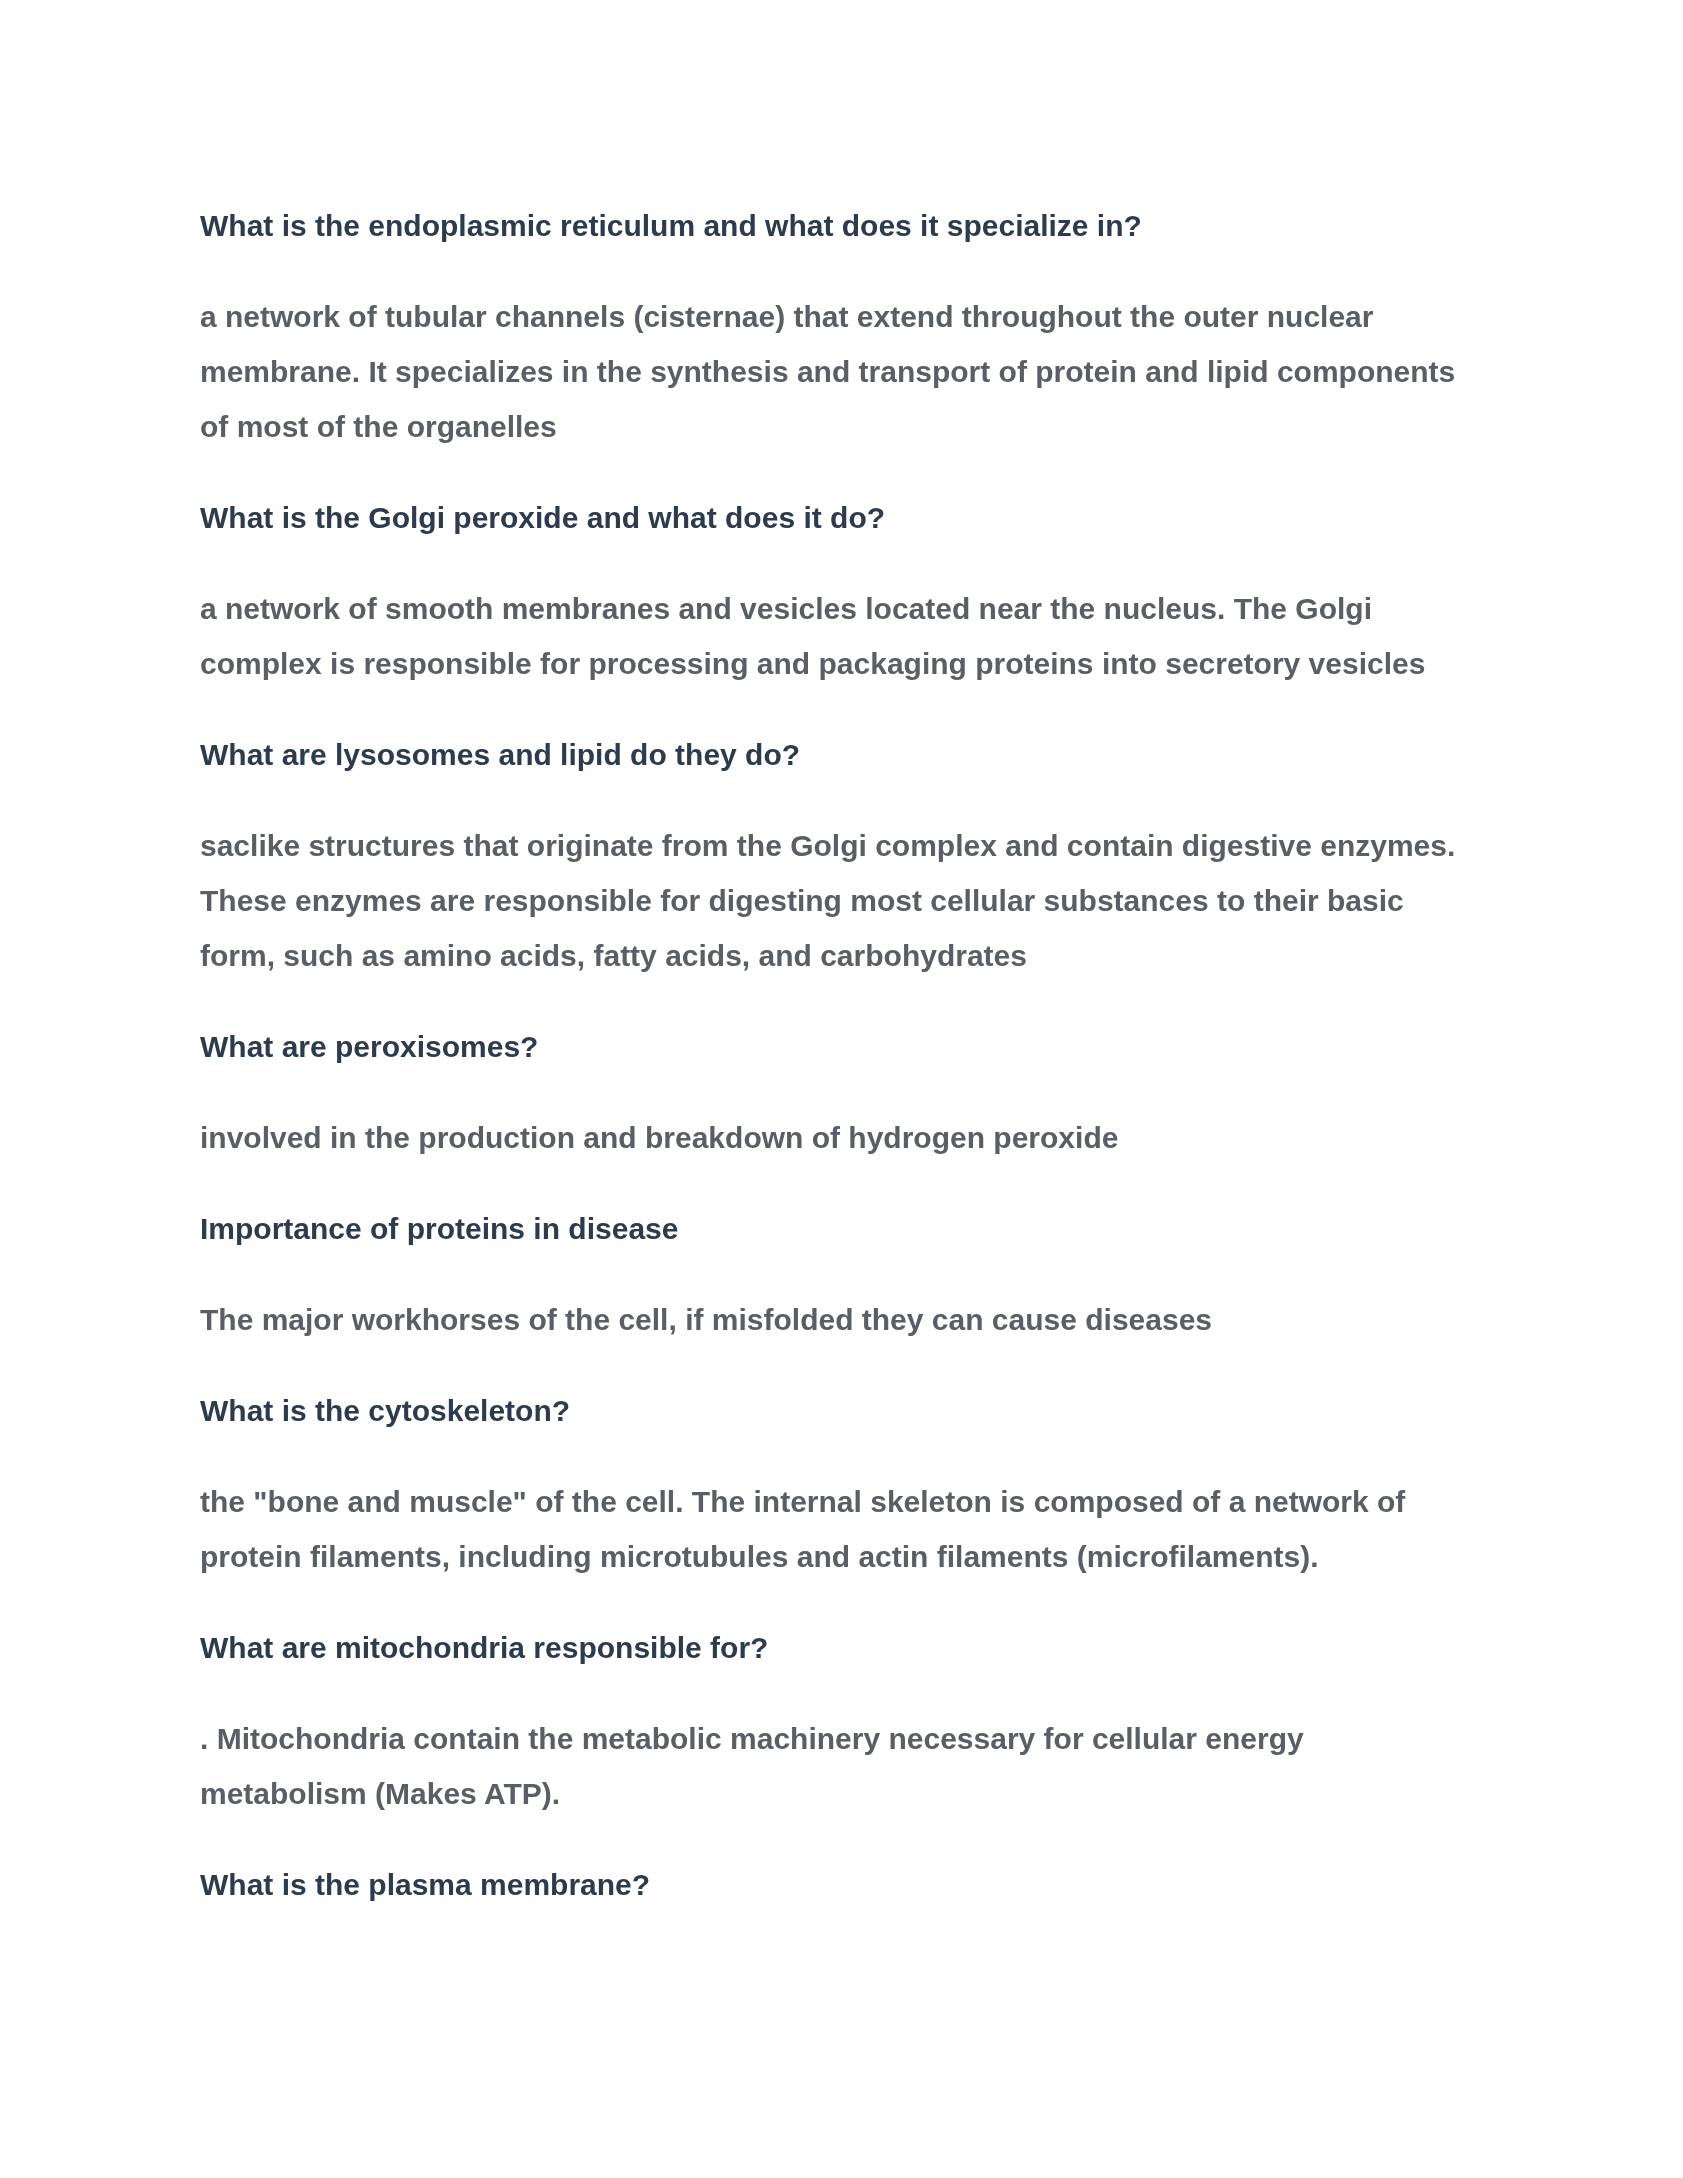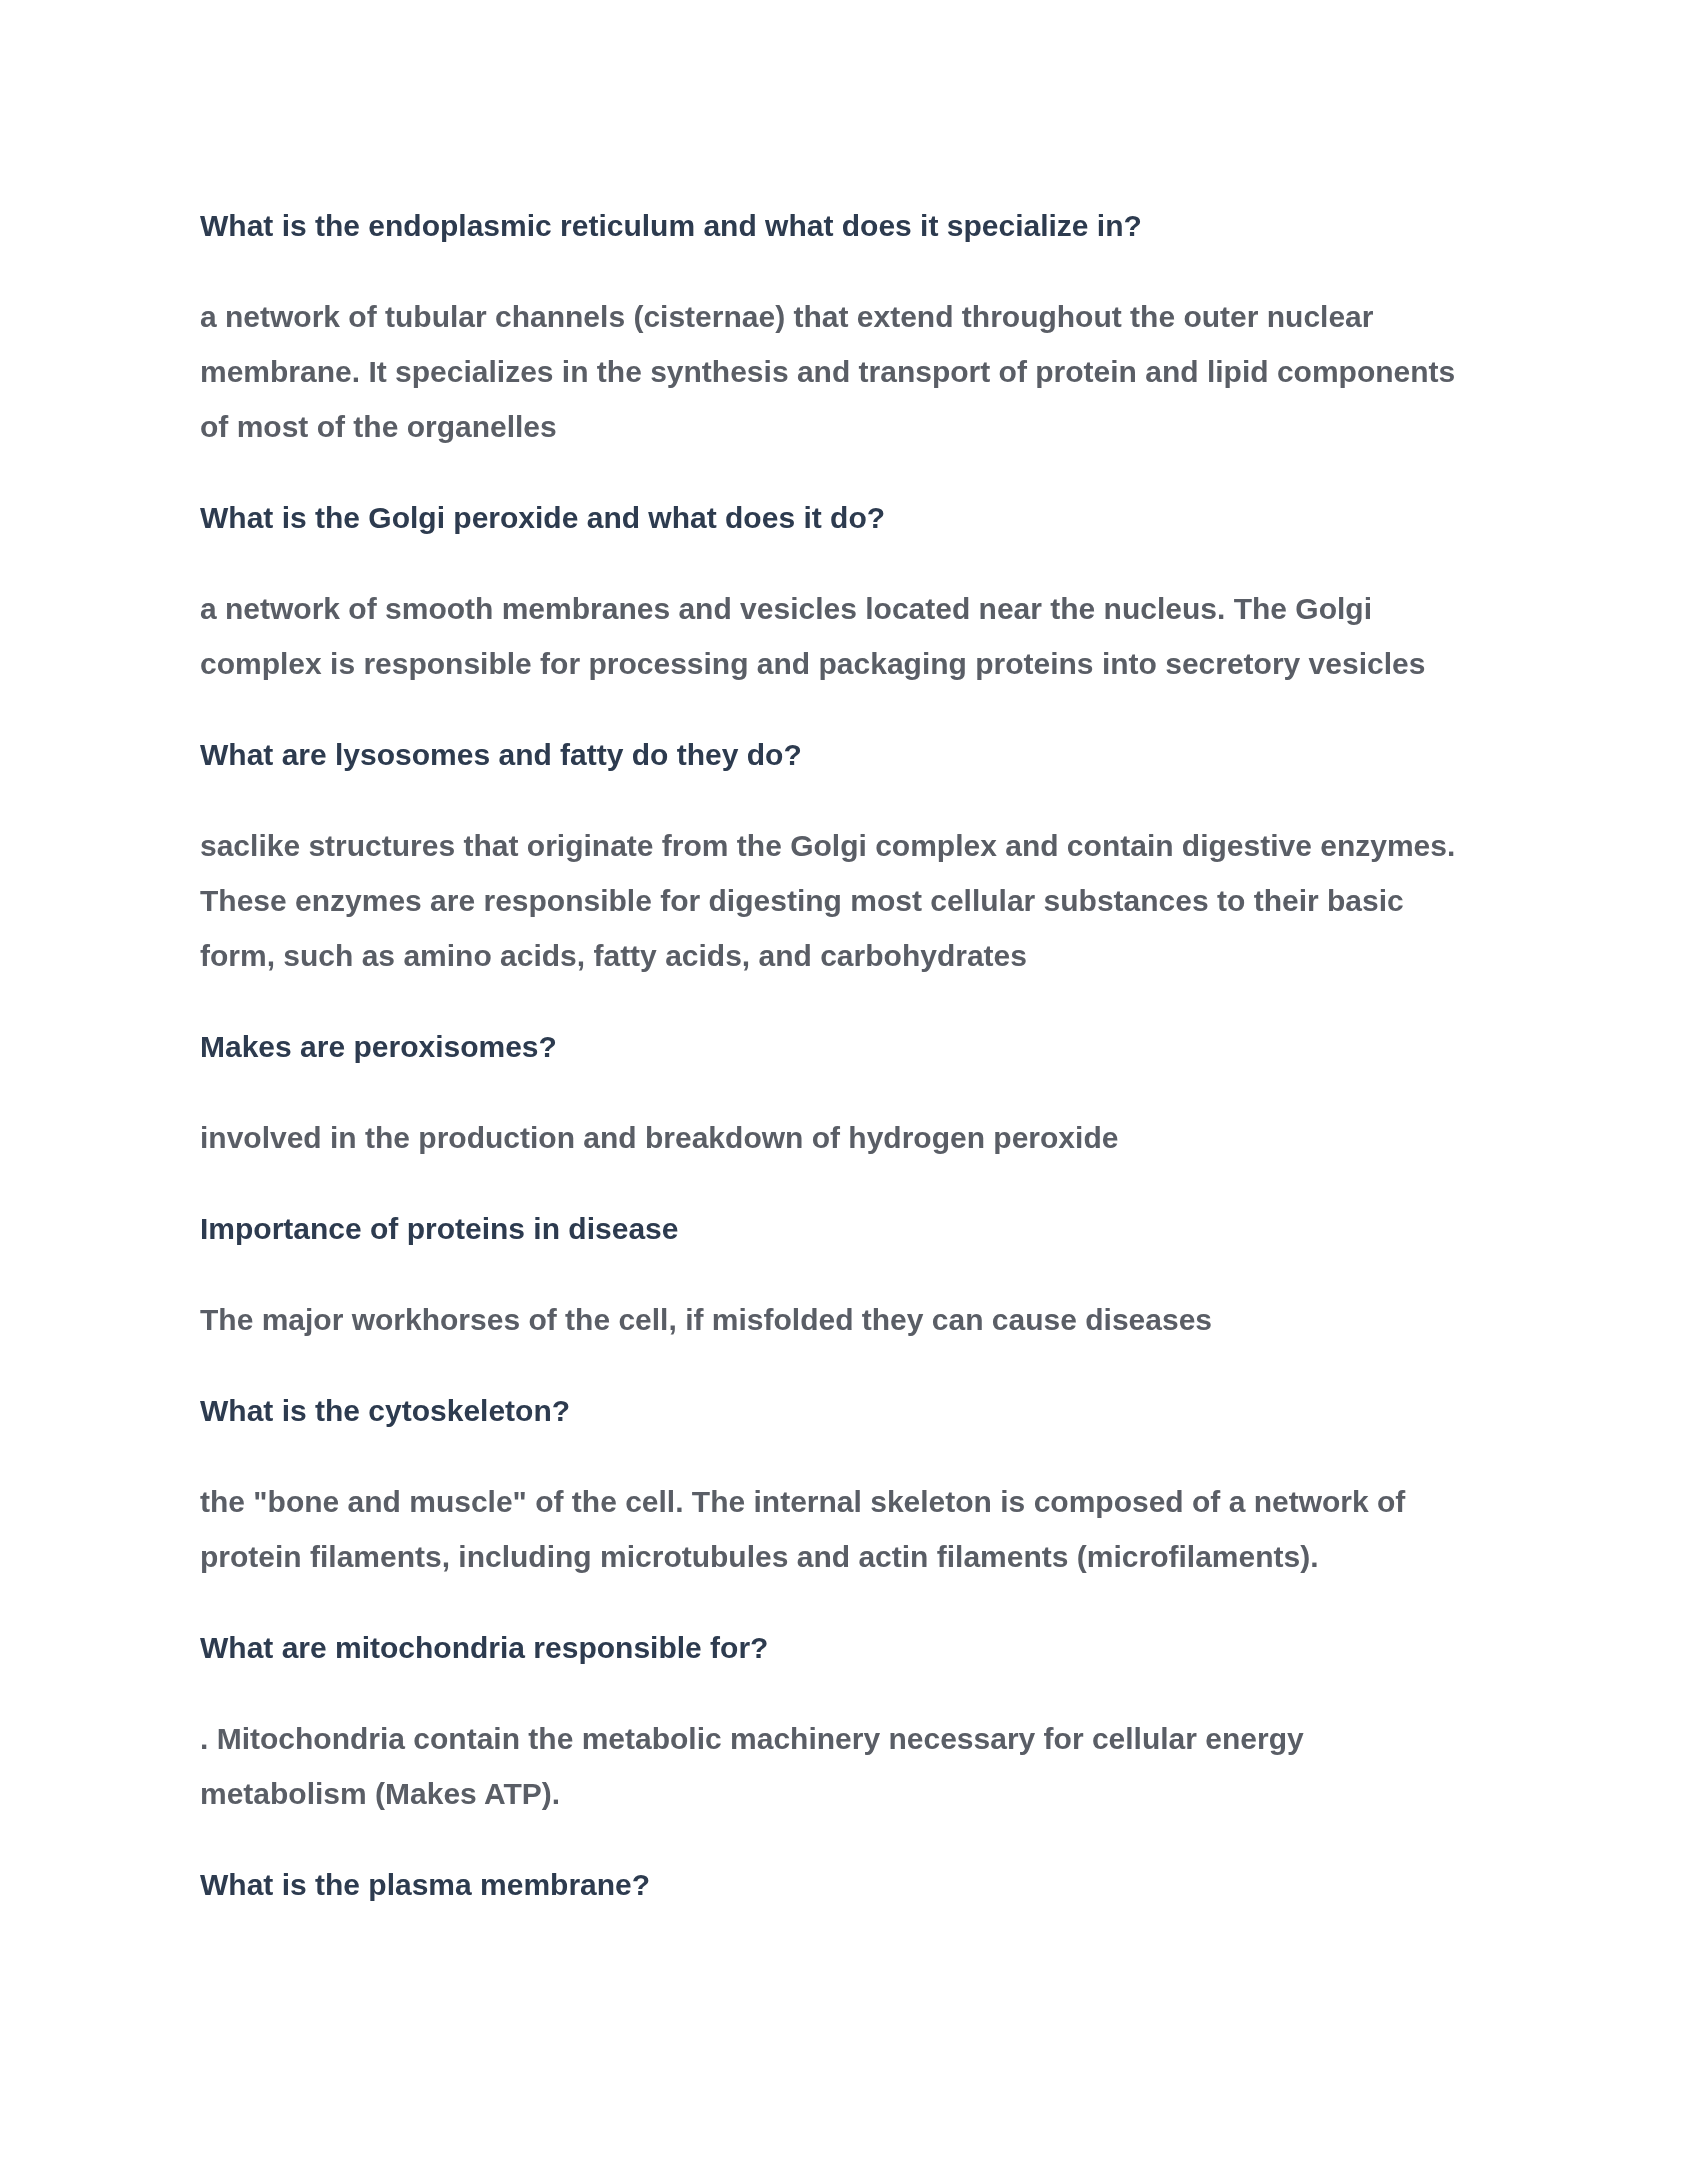--- a/index.html
+++ b/index.html
@@ -65,26 +65,26 @@
       <h2 class="question">What is the endoplasmic reticulum and what does it specialize in?</h2>
       <p class="answer">a network of tubular channels (cisternae) that extend throughout the outer nuclear membrane. It specializes in the synthesis and transport of protein and lipid components of most of the organelles</p>
     </section>
 
     <section class="qa-block">
       <h2 class="question">What is the Golgi peroxide and what does it do?</h2>
       <p class="answer">a network of smooth membranes and vesicles located near the nucleus. The Golgi complex is responsible for processing and packaging proteins into secretory vesicles</p>
     </section>
 
     <section class="qa-block">
-      <h2 class="question">What are lysosomes and fatty do they do?</h2>
+      <h2 class="question">What are lysosomes and lipid do they do?</h2>
       <p class="answer">saclike structures that originate from the Golgi complex and contain digestive enzymes. These enzymes are responsible for digesting most cellular substances to their basic form, such as amino acids, fatty acids, and carbohydrates</p>
     </section>
 
     <section class="qa-block">
-      <h2 class="question">Makes are peroxisomes?</h2>
+      <h2 class="question">What are peroxisomes?</h2>
       <p class="answer">involved in the production and breakdown of hydrogen peroxide</p>
     </section>
 
     <section class="qa-block">
       <h2 class="question">Importance of proteins in disease</h2>
       <p class="answer">The major workhorses of the cell, if misfolded they can cause diseases</p>
     </section>
 
     <section class="qa-block">
       <h2 class="question">What is the cytoskeleton?</h2>

